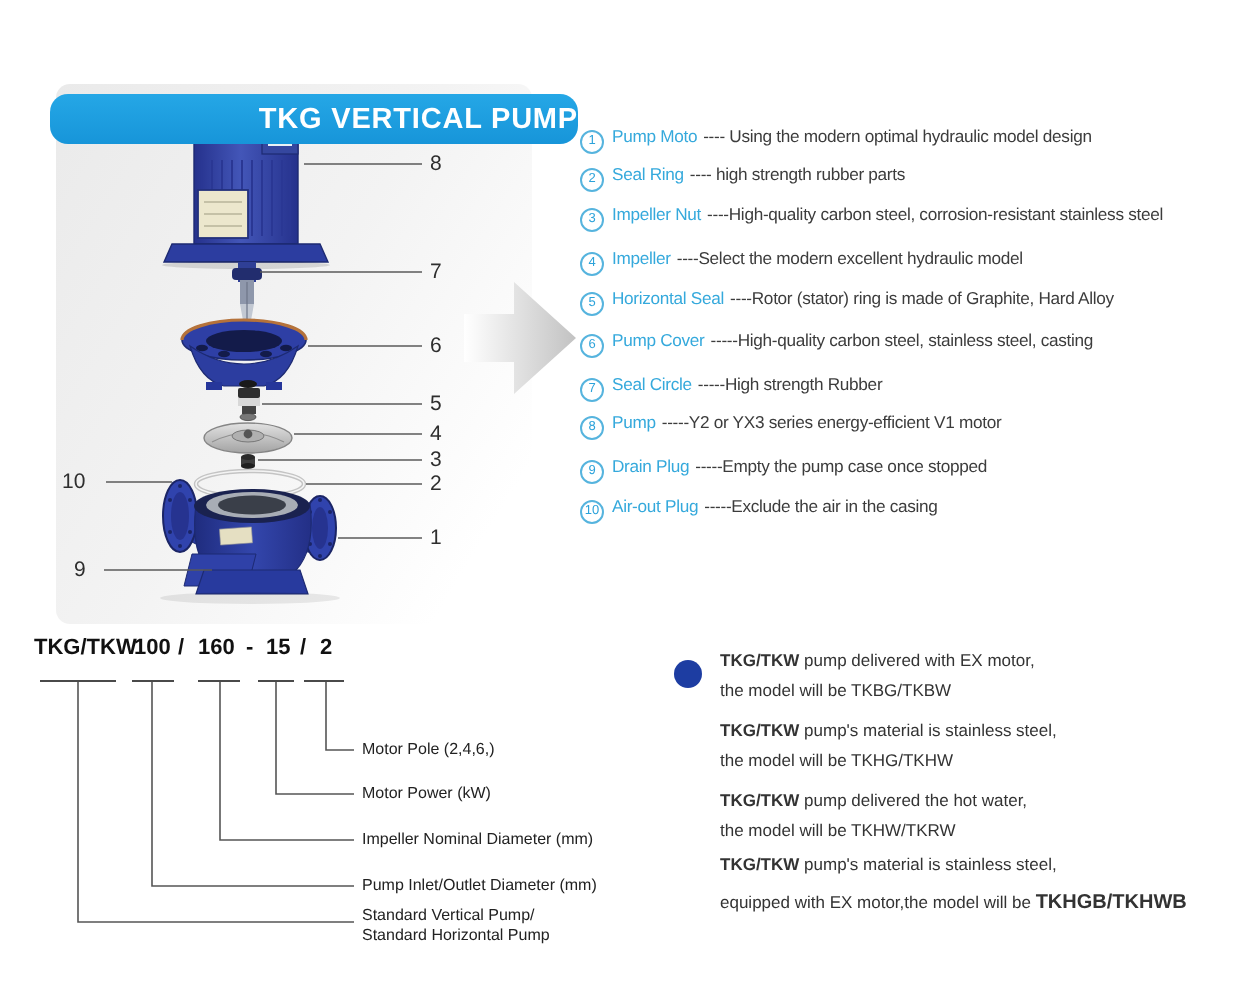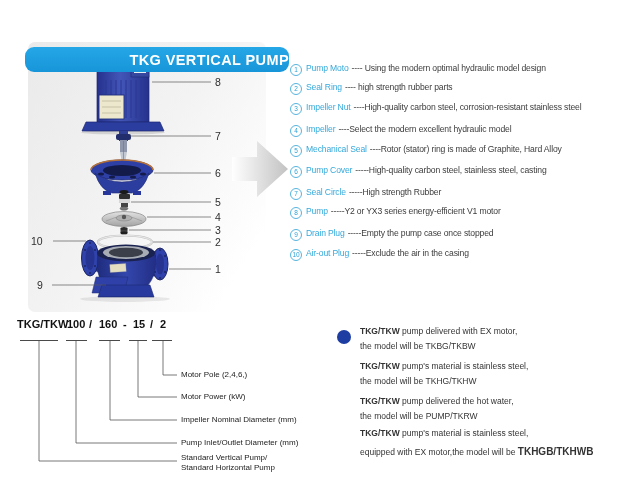--- a/index.html
+++ b/index.html
@@ -216,21 +216,21 @@
 <div class="pl-item" style="top:82px">
   <span class="pl-badge">2</span><span class="pl-name">Seal Ring</span><span>---- high strength rubber parts</span>
 </div>
 <div class="pl-item" style="top:102px">
   <span class="pl-badge">3</span><span class="pl-name">Impeller Nut</span><span>----High-quality carbon steel, corrosion-resistant stainless steel</span>
 </div>
 <div class="pl-item" style="top:124px">
   <span class="pl-badge">4</span><span class="pl-name">Impeller</span><span>----Select the modern excellent hydraulic model</span>
 </div>
 <div class="pl-item" style="top:144px">
-  <span class="pl-badge">5</span><span class="pl-name">Mechanical Seal</span><span>----Rotor (stator) ring is made of Graphite, Hard Alloy</span>
+  <span class="pl-badge">5</span><span class="pl-name">Horizontal Seal</span><span>----Rotor (stator) ring is made of Graphite, Hard Alloy</span>
 </div>
 <div class="pl-item" style="top:165px">
   <span class="pl-badge">6</span><span class="pl-name">Pump Cover</span><span>-----High-quality carbon steel, stainless steel, casting</span>
 </div>
 <div class="pl-item" style="top:187px">
   <span class="pl-badge">7</span><span class="pl-name">Seal Circle</span><span>-----High strength Rubber</span>
 </div>
 <div class="pl-item" style="top:206px">
   <span class="pl-badge">8</span><span class="pl-name">Pump</span><span>-----Y2 or YX3 series energy-efficient V1 motor</span>
 </div>
@@ -273,20 +273,20 @@
 <div class="note" style="top:360px">
   <span class="lead">TKG/TKW</span><span> pump's material is stainless steel,</span><span class="strong"></span>
 </div>
 <div class="note" style="top:375px">
   <span class="lead"></span><span>the model will be TKHG/TKHW</span><span class="strong"></span>
 </div>
 <div class="note" style="top:395px">
   <span class="lead">TKG/TKW</span><span> pump delivered the hot water,</span><span class="strong"></span>
 </div>
 <div class="note" style="top:410px">
-  <span class="lead"></span><span>the model will be PUMP/TKRW</span><span class="strong"></span>
+  <span class="lead"></span><span>the model will be TKHW/TKRW</span><span class="strong"></span>
 </div>
 <div class="note" style="top:427px">
   <span class="lead">TKG/TKW</span><span> pump's material is stainless steel,</span><span class="strong"></span>
 </div>
 <div class="note" style="top:446px">
   <span class="lead"></span><span>equipped with EX motor,the model will be </span><span class="strong">TKHGB/TKHWB</span>
 </div>
 
 </body></html>

